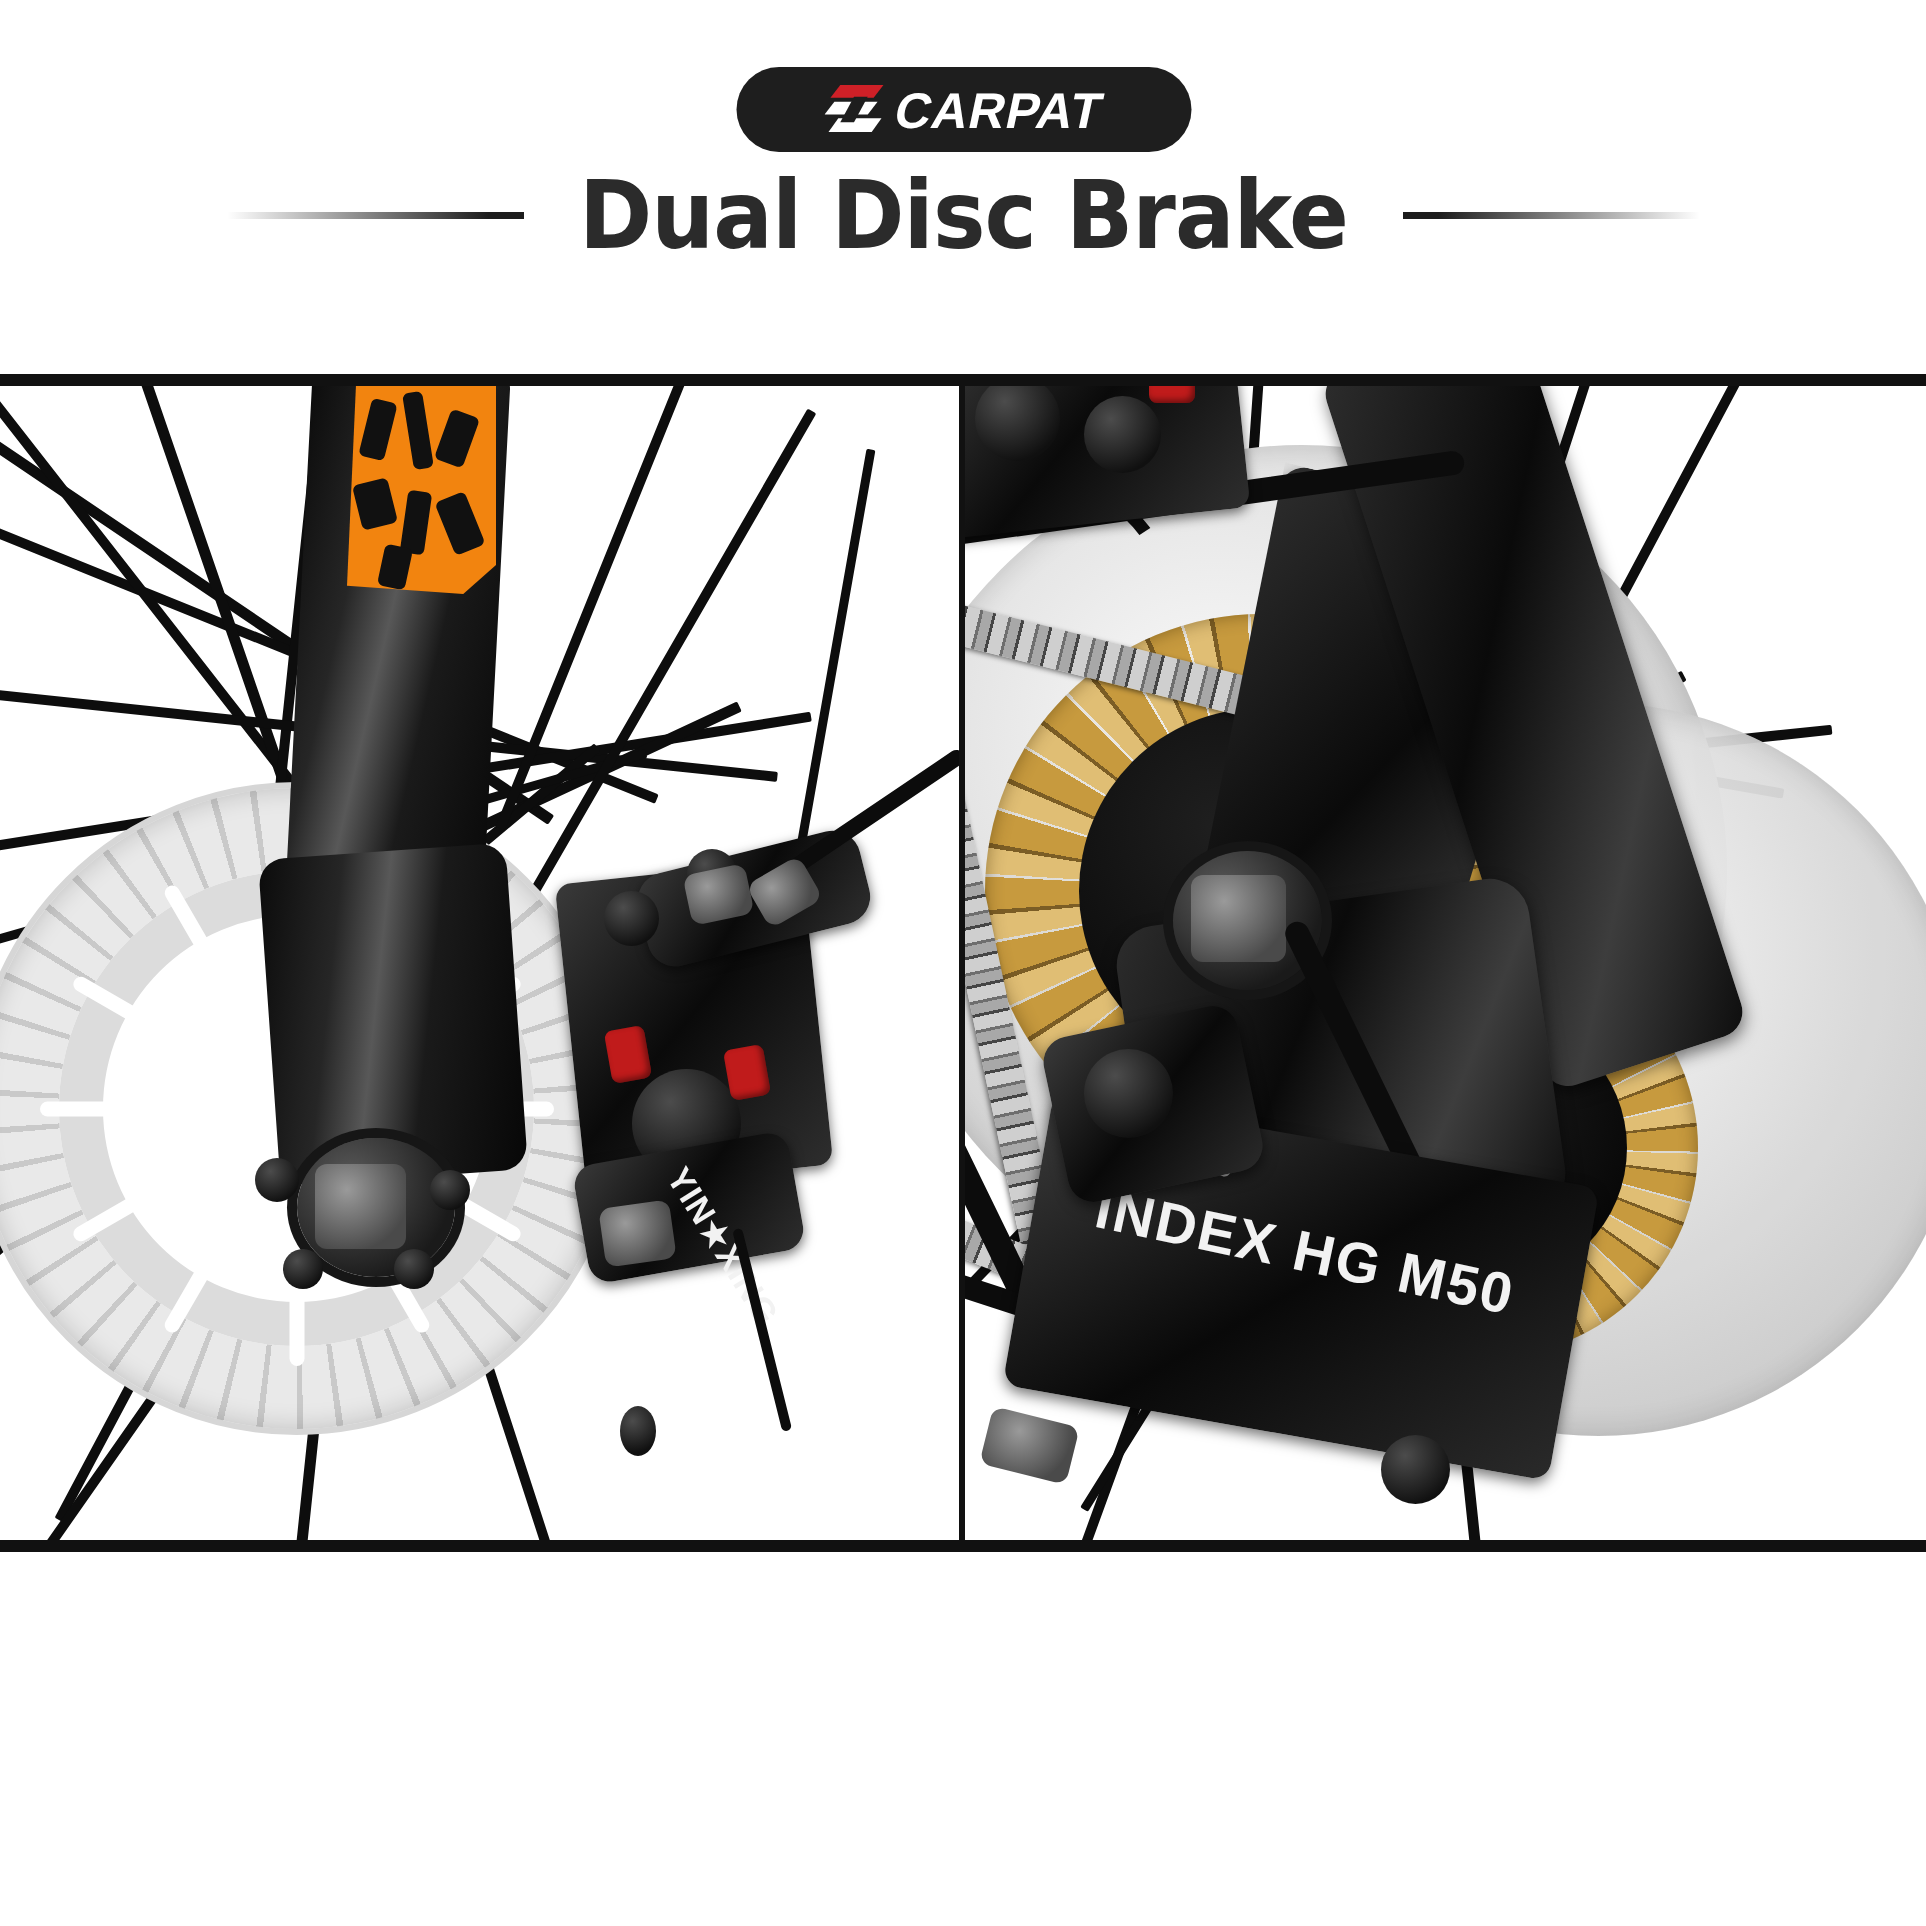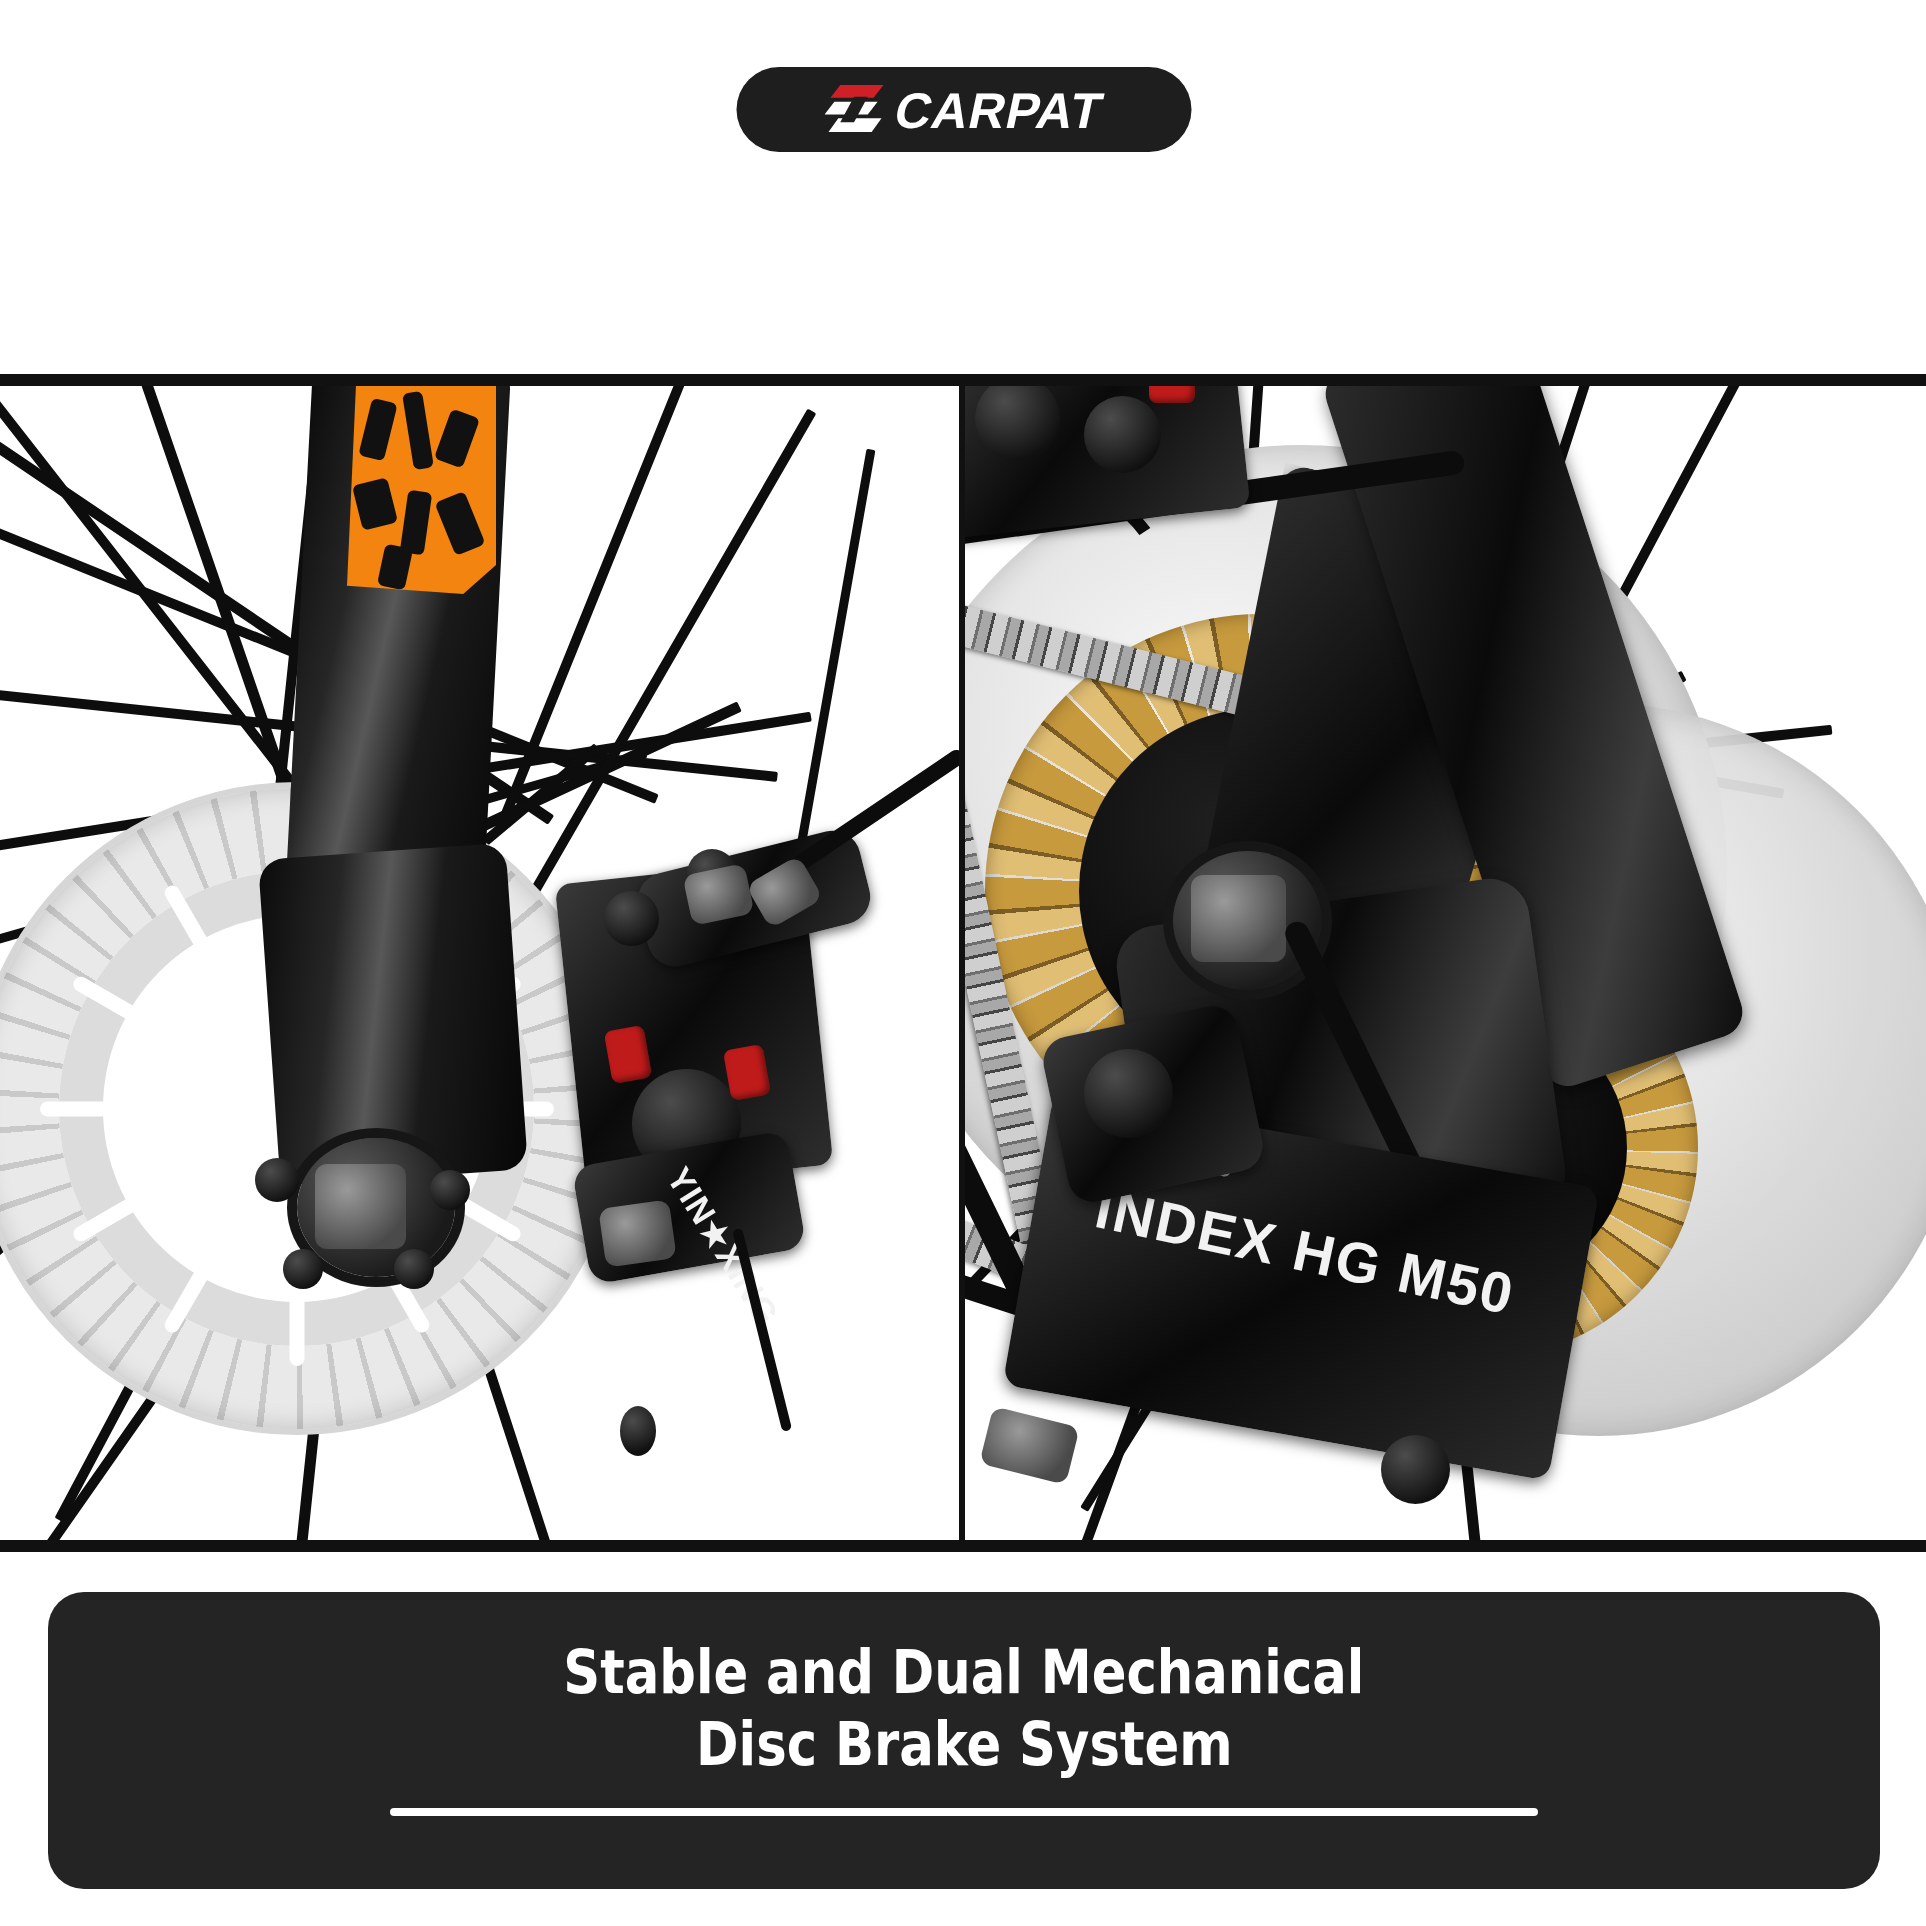--- a/index.html
+++ b/index.html
@@ -202,20 +202,25 @@
         <svg width="61" height="53" viewBox="0 0 62 54" aria-hidden="true">
           <path d="M16 2 L60 2 L50 15 L6 15 Z" fill="#cf2027"></path>
           <path d="M10 19 L54 19 L44 32 L0 32 Z" fill="#ffffff"></path>
           <path d="M14 36 L58 36 L48 50 L4 50 Z" fill="#ffffff"></path>
           <path d="M30 14 L44 14 L30 40 L16 40 Z" fill="#1e1e1e"></path>
         </svg>
       </span>
       <span class="logo-word">CARPAT</span>
     </div>
 
+    <div class="title-row">
+      <span class="rule left"></span>
+      <h1 class="main-title">Dual Disc Brake</h1>
+      <span class="rule right"></span>
+    </div>
   </div>
 
   <div class="photo-strip">
 
     <div class="photo left">
 
       <div class="spoke" style="left:-40px;  top:30px;   width:713px; height:11px; transform:rotate(34deg);"></div>
       <div class="spoke" style="left:-59px;  top:119px;  width:772px; height:10px; transform:rotate(22deg);"></div>
       <div class="spoke" style="left:-30px;  top:-20px;  width:683px; height:10px; transform:rotate(52deg);"></div>
       <div class="spoke" style="left:129px;  top:-59px;  width:752px; height:11px; transform:rotate(71deg);"></div>
@@ -338,20 +343,15 @@
       <div class="nut" style="left:20px;  top:1030px; width:89px; height:59px; transform:rotate(14deg);"></div>
       <div class="bolt" style="left:416px; top:1049px; width:69px; height:69px;"></div>
 
       <div class="caliper-body" style="left:-40px; top:-40px; width:317px; height:178px; transform:rotate(-6deg);"></div>
       <div class="bolt" style="left:10px;  top:-10px; width:85px; height:85px;"></div>
       <div class="bolt" style="left:119px; top:10px;  width:77px; height:77px;"></div>
       <div class="red-pad" style="left:184px; top:-36px; width:46px; height:53px;"></div>
     </div>
   </div>
 
-  <div class="caption-box">
-    <div class="caption-line">Stable and Dual Mechanical</div>
-    <div class="caption-line">Disc Brake System</div>
-    <div class="caption-rule"></div>
-  </div>
 
 </div>
 
 
 </body></html>

